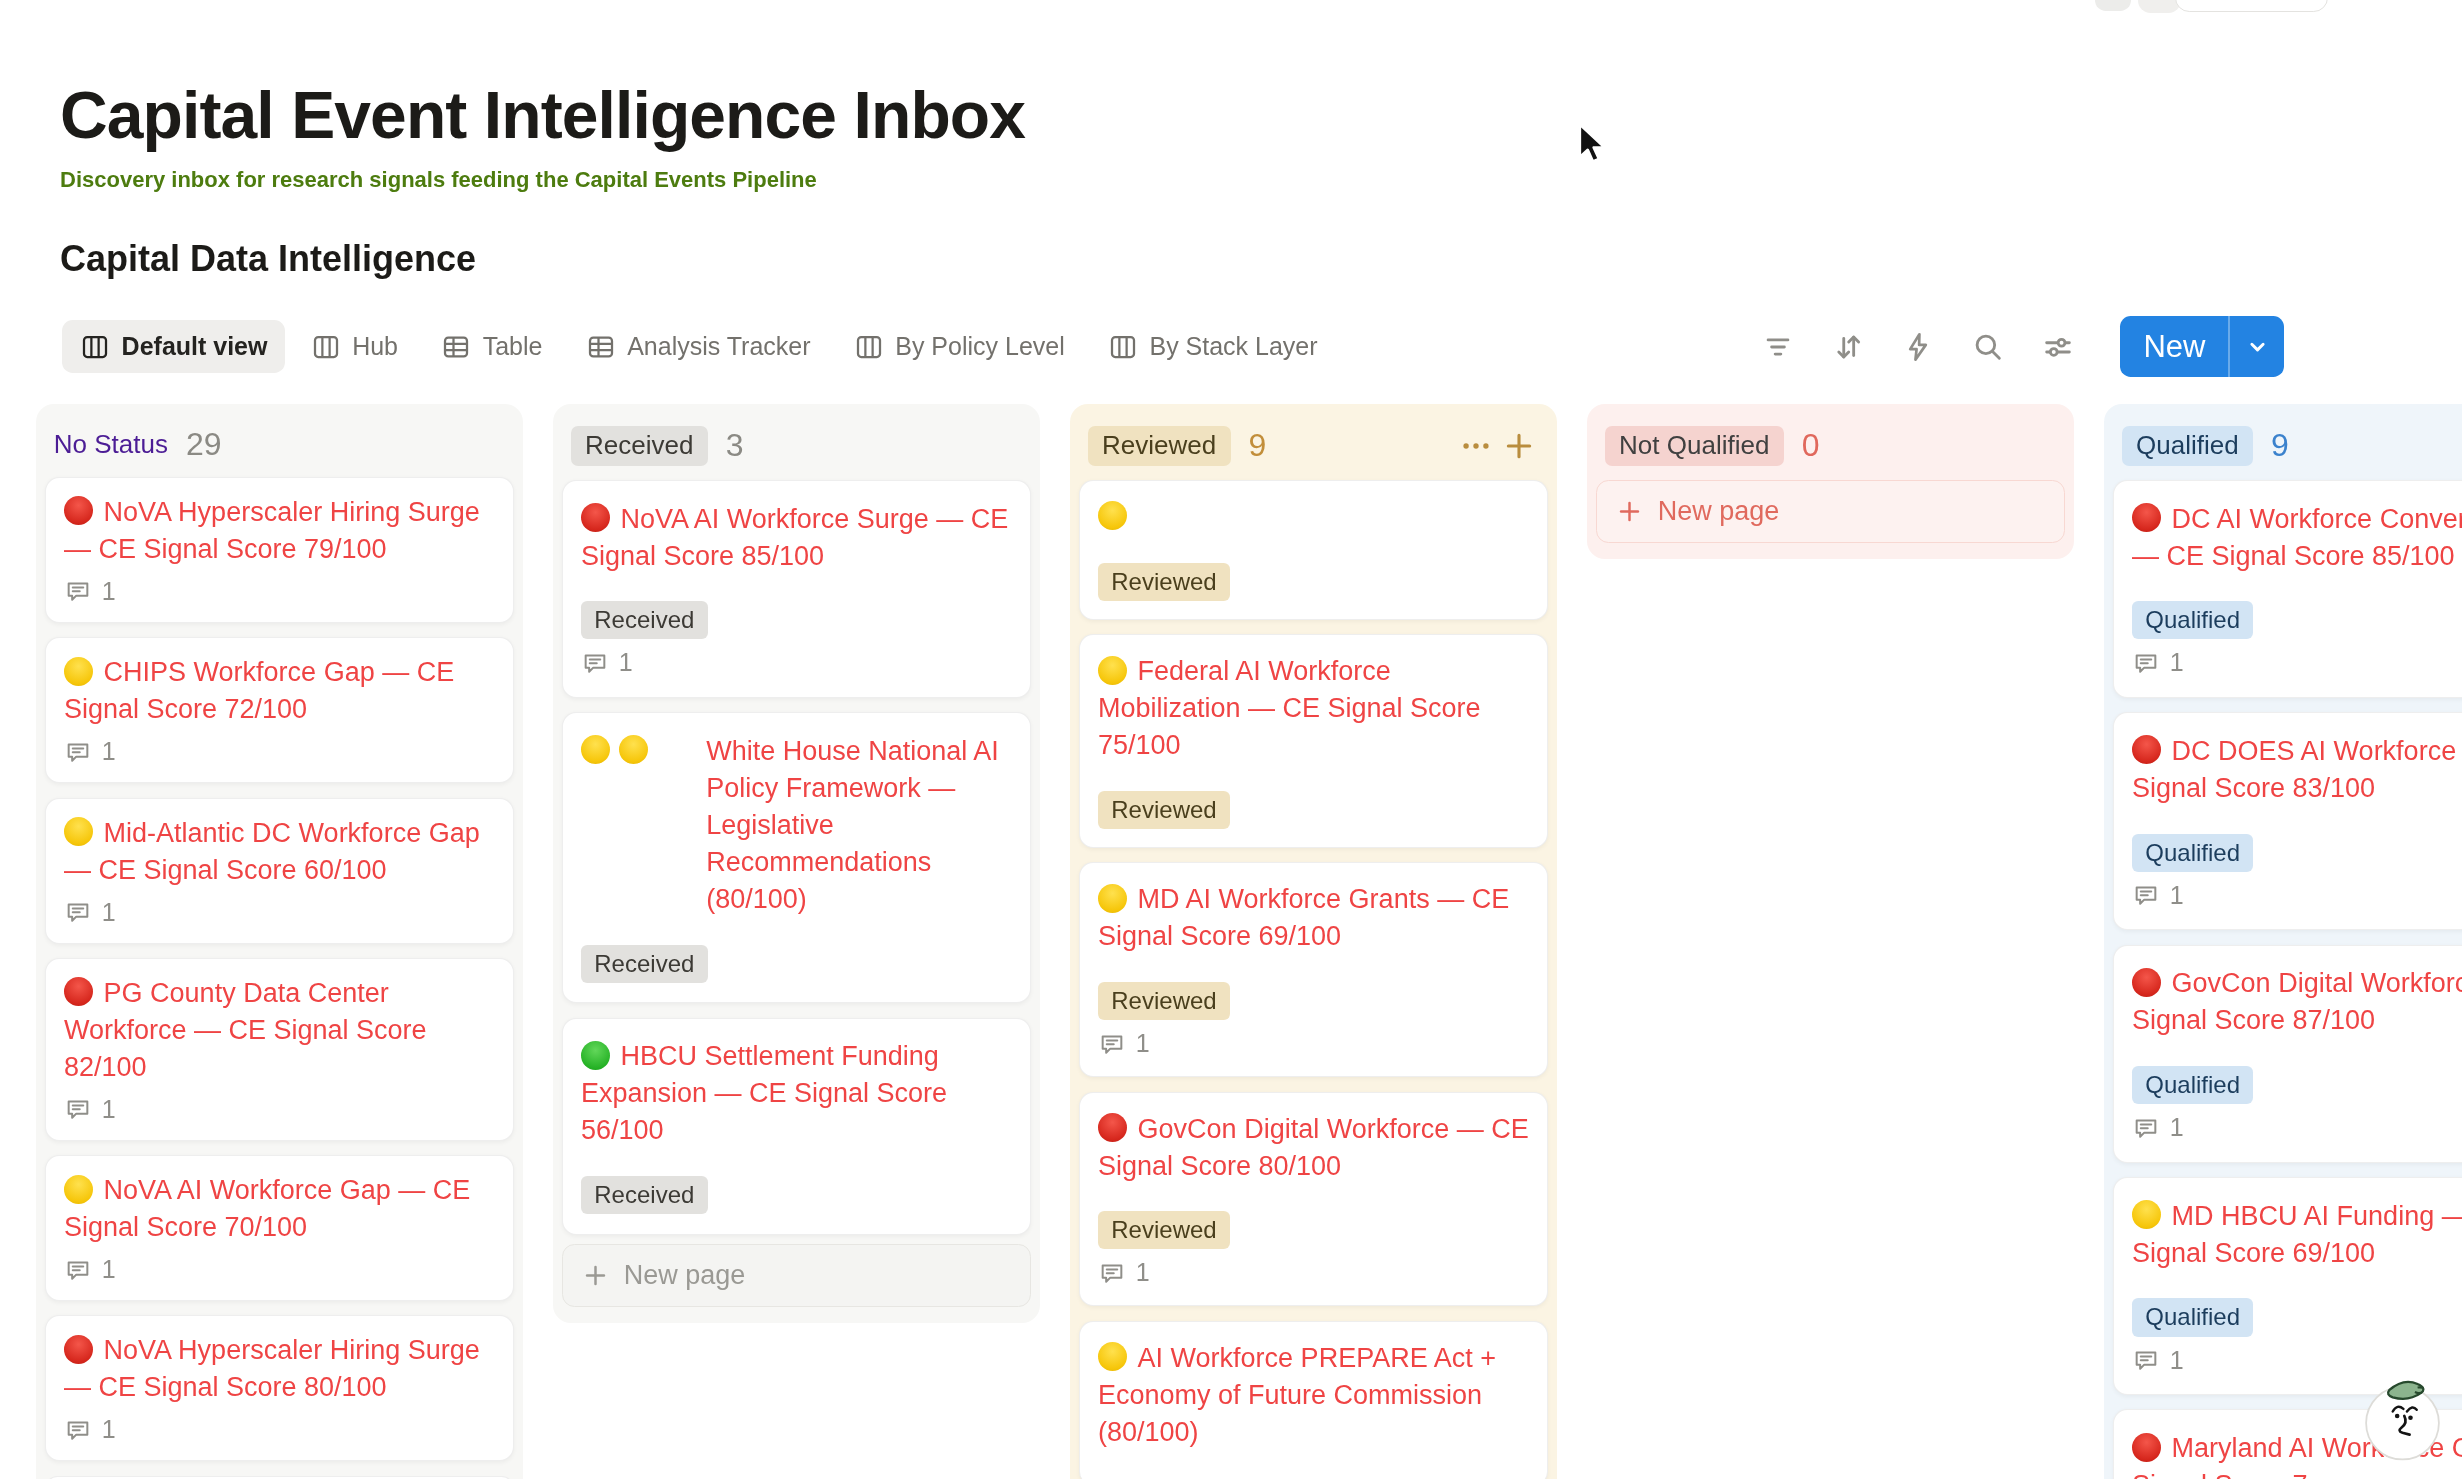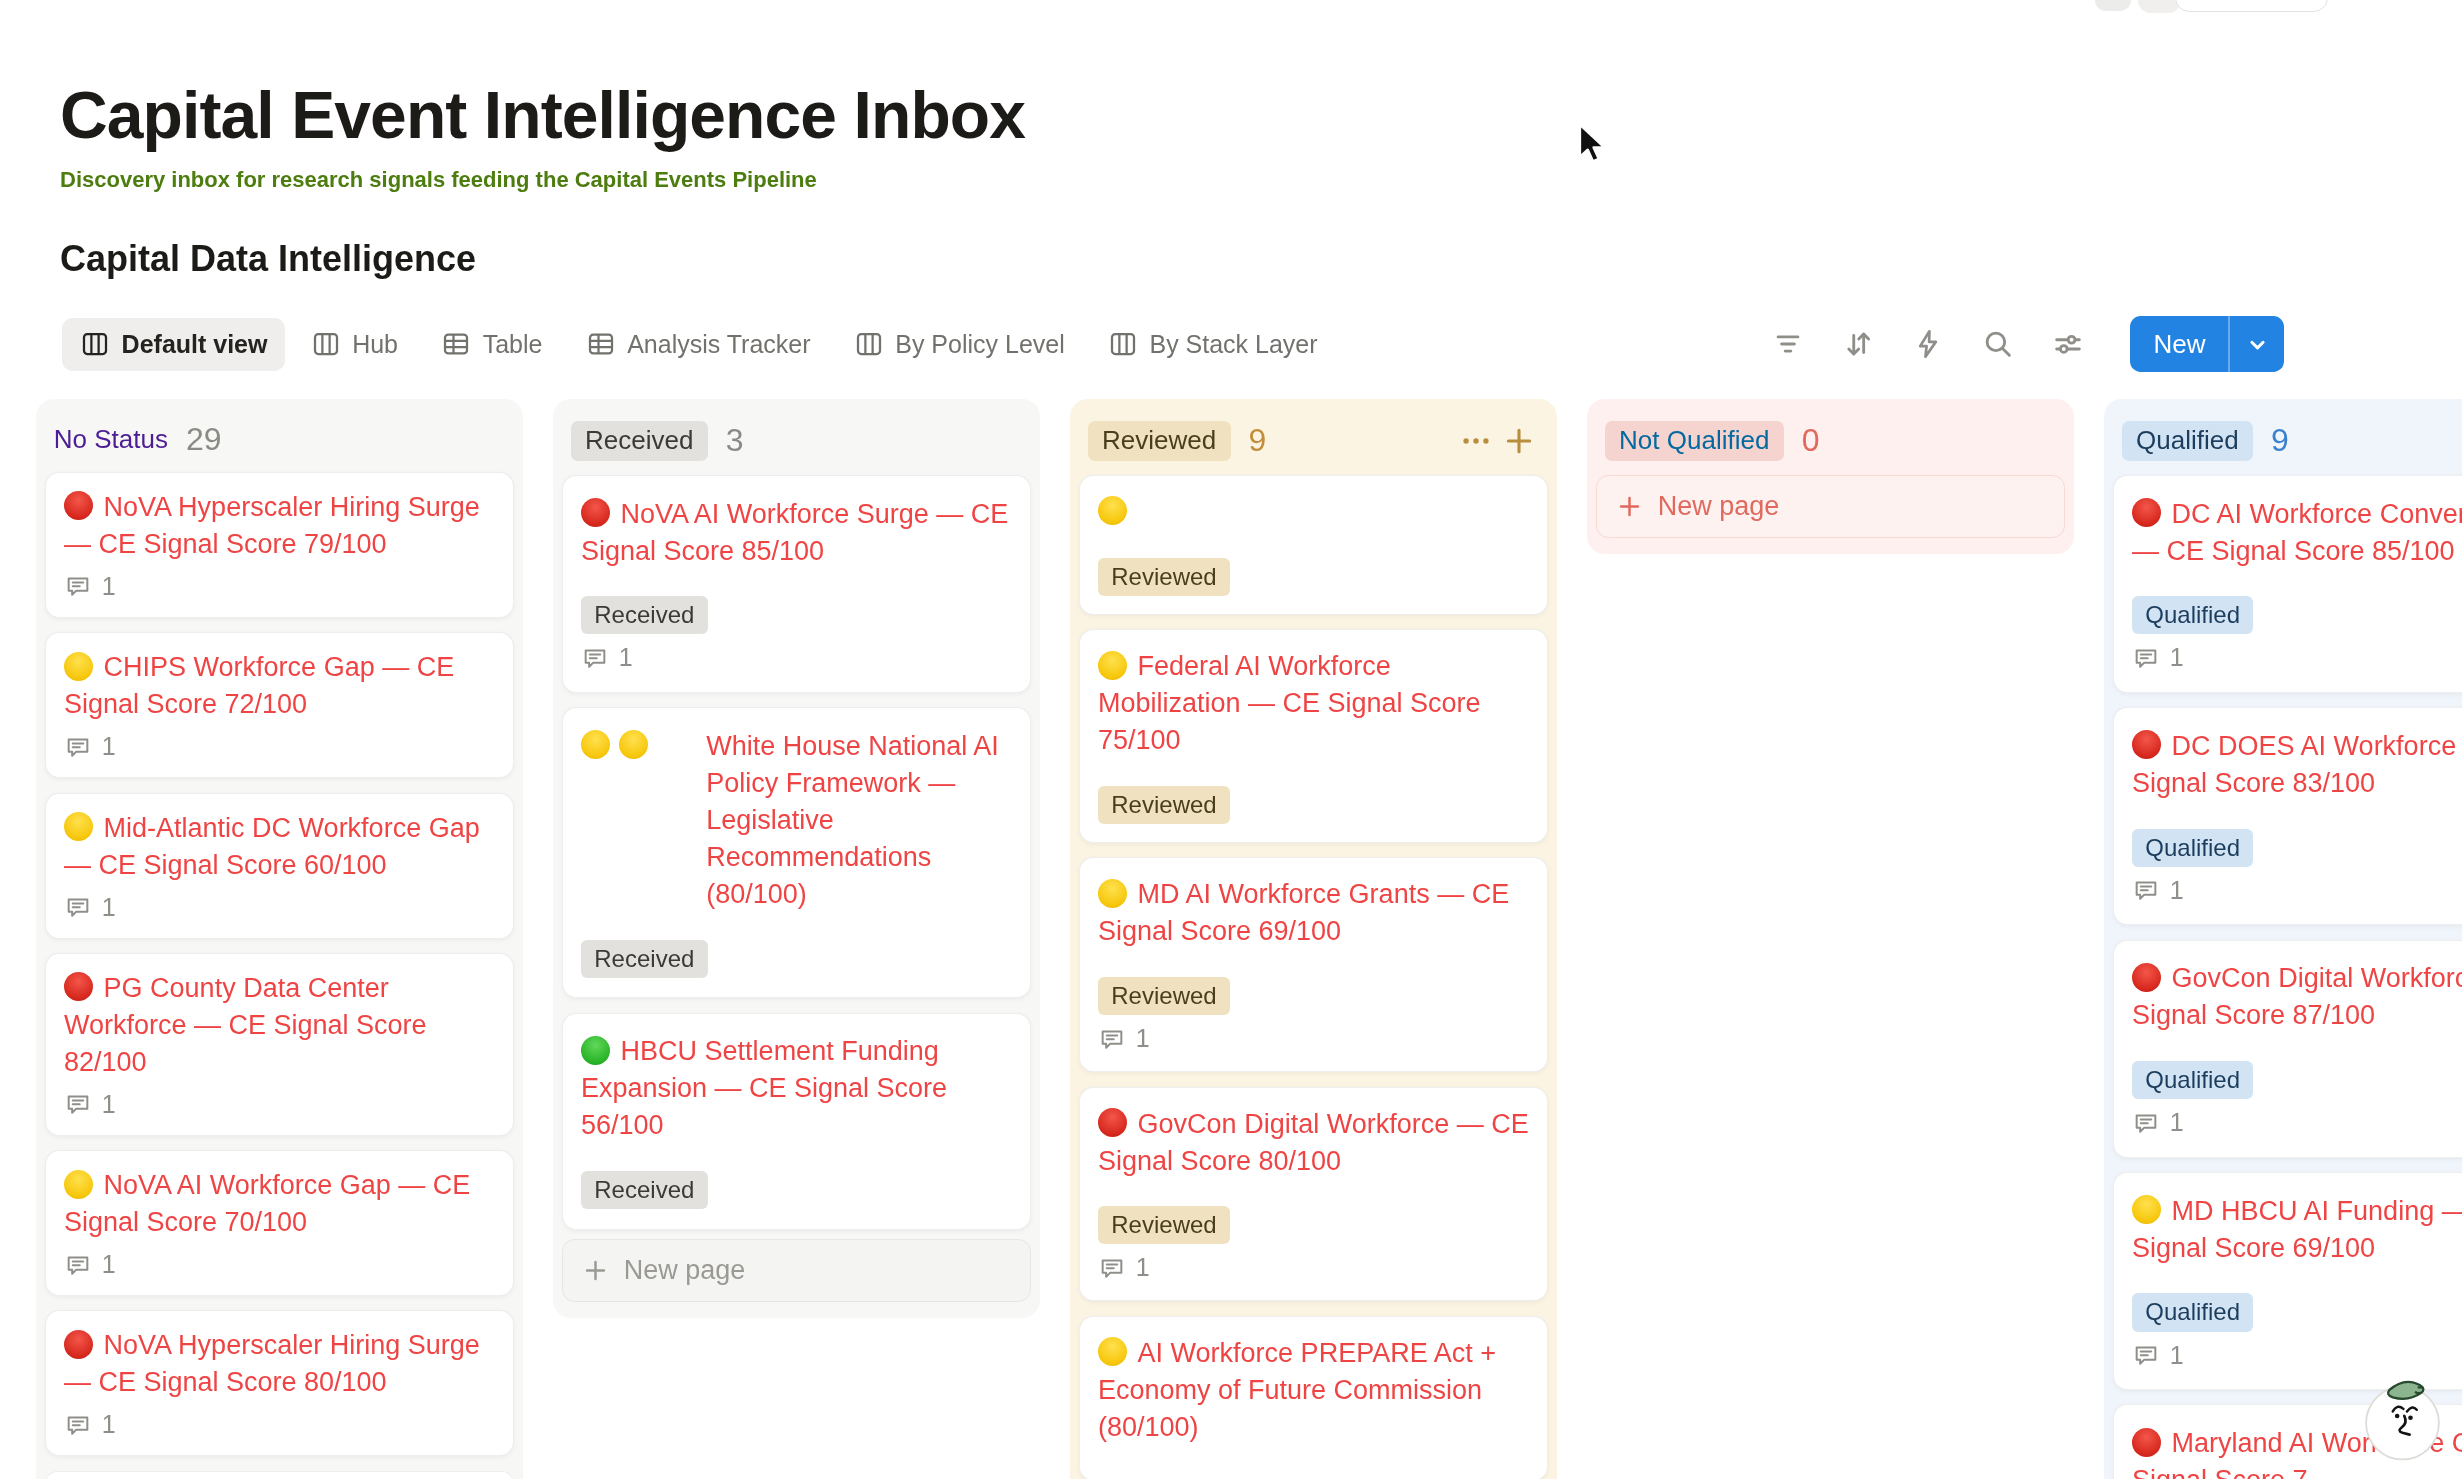--- a/index.html
+++ b/index.html
@@ -18,39 +18,39 @@
 
   
   .tabrow { display:flex; align-items:center; justify-content:space-between; margin:36px 178px 0 62px; }
   .tabs { display:flex; align-items:center; gap:7.1px; }
   .tab { display:flex; align-items:center; gap:11.6px; padding:11.6px 18px; border-radius:10.7px; font-size:25px; color:#73716c; cursor:default; }
   .tab.active { background:#efeeec; color:#242320; font-weight:600; }
   .tab svg { width:30px; height:30px; display:block; }
   .toolbar { display:flex; align-items:center; gap:36px; }
   .tbicon { width:34px; height:34px; color:#8f8e89; display:block; }
   .newbtn { display:flex; align-items:stretch; background:#2383e2; border-radius:10.7px; overflow:hidden; margin-left:9px; }
-  .nb-main { font-size:26px; font-weight:500; color:#fff; padding:12.5px 23px; }
+  .nb-main { font-size:31px; font-weight:500; color:#fff; padding:12.5px 23px; }
   .nb-div { width:1.8px; background:rgba(255,255,255,0.32); }
   .nb-chev { display:flex; align-items:center; padding:0 13.4px; }
   .nb-chev svg { width:27px; height:27px; display:block; }
 
   
   .board { display:flex; align-items:flex-start; gap:30px; padding:27px 0 0 36px; }
   .column { flex:none; width:487px; border-radius:18px; padding:7.1px; }
   .col-neutral, .col-gray { background:#f7f7f5; }
   .col-yellow { background:#fbf4e3; }
   .col-red    { background:#fdf0ee; }
   .col-blue   { background:#eff5fa; }
 
   .col-header { display:flex; align-items:center; gap:18px; padding:14.3px 9px 12.5px 10.7px; font-size:26px; }
   .col-label-plain { color:#4c1d95; font-weight:500; }
   .hbadge { padding:4.5px 14.3px; border-radius:7.1px; font-weight:500; }
   .badge-gray   { background:#e2e1de; color:#3c3a35; }
   .badge-yellow { background:#f0e2c0; color:#4a3f1d; }
-  .badge-red    { background:#f5d3cf; color:#0369a1; }
+  .badge-red    { background:#f5d3cf; color:#404040; }
   .badge-blue   { background:#d2e4f4; color:#1c3d5d; }
   .ccount { font-size:32px; }
   .count-neutral, .count-gray { color:#8b8a84; }
   .count-yellow { color:#c28e3a; }
   .count-red    { color:#e0685c; }
   .count-blue   { color:#3b82cd; }
   .hactions { margin-left:auto; display:flex; align-items:center; gap:9px; padding-right:5.3px; }
   .hact { color:#b98d3e; width:34px; height:34px; }
   .hact svg { width:34px; height:34px; display:block; }
 

